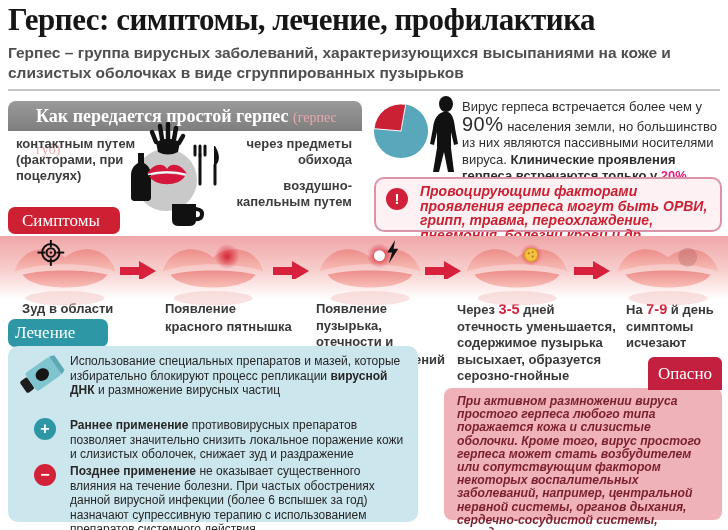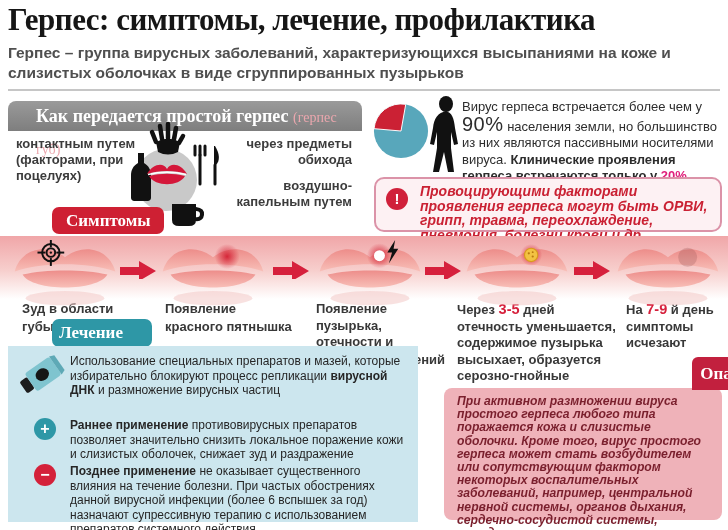--- a/index.html
+++ b/index.html
@@ -36,38 +36,38 @@
 
   
   .warn{left:374px;top:177px;width:348px;height:55px;box-sizing:border-box;
     background:#fdf1f3;border:2px solid #db93a8;border-radius:10px;}
   .warn-icon{position:absolute;left:10px;top:9px;width:22px;height:22px;border-radius:50%;
     background:#d0203a;color:#fff;font-weight:800;font-size:15px;text-align:center;line-height:22px;}
   .warn-text{position:absolute;left:44px;top:5px;width:292px;font-size:14px;line-height:14.5px;
     font-style:italic;font-weight:600;color:#ca2133;}
 
   
-  .sec-label{font-family:"Liberation Serif",serif;font-weight:700;color:#fff;font-size:17px;margin-left:44px;}
+  .sec-label{font-family:"Liberation Serif",serif;font-weight:400;color:#fff;font-size:17px;}
   .lbl-sym{left:8px;top:207px;width:112px;height:27px;line-height:27px;padding-left:14px;
     box-sizing:border-box;background:#ce2033;border-radius:7px;}
   .lbl-treat{left:8px;top:319px;width:100px;height:28px;line-height:28px;padding-left:7px;
     box-sizing:border-box;background:#2e97a6;border-radius:7px;}
   .lbl-danger{left:648px;top:357px;width:74px;height:33px;line-height:33px;text-align:center;
     background:#c2203e;border-radius:6px 6px 0 0;z-index:3;}
 
   
   .band{left:0;top:236px;width:728px;height:63px;
     background:linear-gradient(180deg,#f0a6a8 0%,#f7cfcd 55%,#ffffff 100%);}
   .lips{top:240px;width:110px;height:66px;z-index:2;}
   .arrow{top:259px;width:36px;height:20px;z-index:2;}
   .caption{top:301px;font-size:13px;line-height:16.5px;font-weight:600;color:#383838;}
   .caption .num{color:#d6203c;font-weight:800;font-size:14.5px;}
 
   
-  .treat-panel{left:8px;top:346px;width:410px;height:176px;background:#cce6ee;border-radius:0;}
+  .treat-panel{left:8px;top:346px;width:410px;height:176px;background:#cce6ee;border-radius:10px;}
   .treat-item{position:absolute;left:62px;width:338px;font-size:12px;line-height:14.5px;color:#262626;}
   .treat-item b{font-weight:800;}
   .badge{position:absolute;left:26px;width:22px;height:22px;border-radius:50%;color:#fff;
     text-align:center;line-height:21px;font-weight:800;font-size:16px;}
   .badge-plus{background:#2e97a6;top:72px;}
   .badge-minus{background:#d4213a;top:118px;}
   .tube{position:absolute;left:8px;top:6px;}
 
   
   .danger-panel{left:444px;top:388px;width:278px;height:132px;background:#efb2b9;border-radius:8px;z-index:2;}

